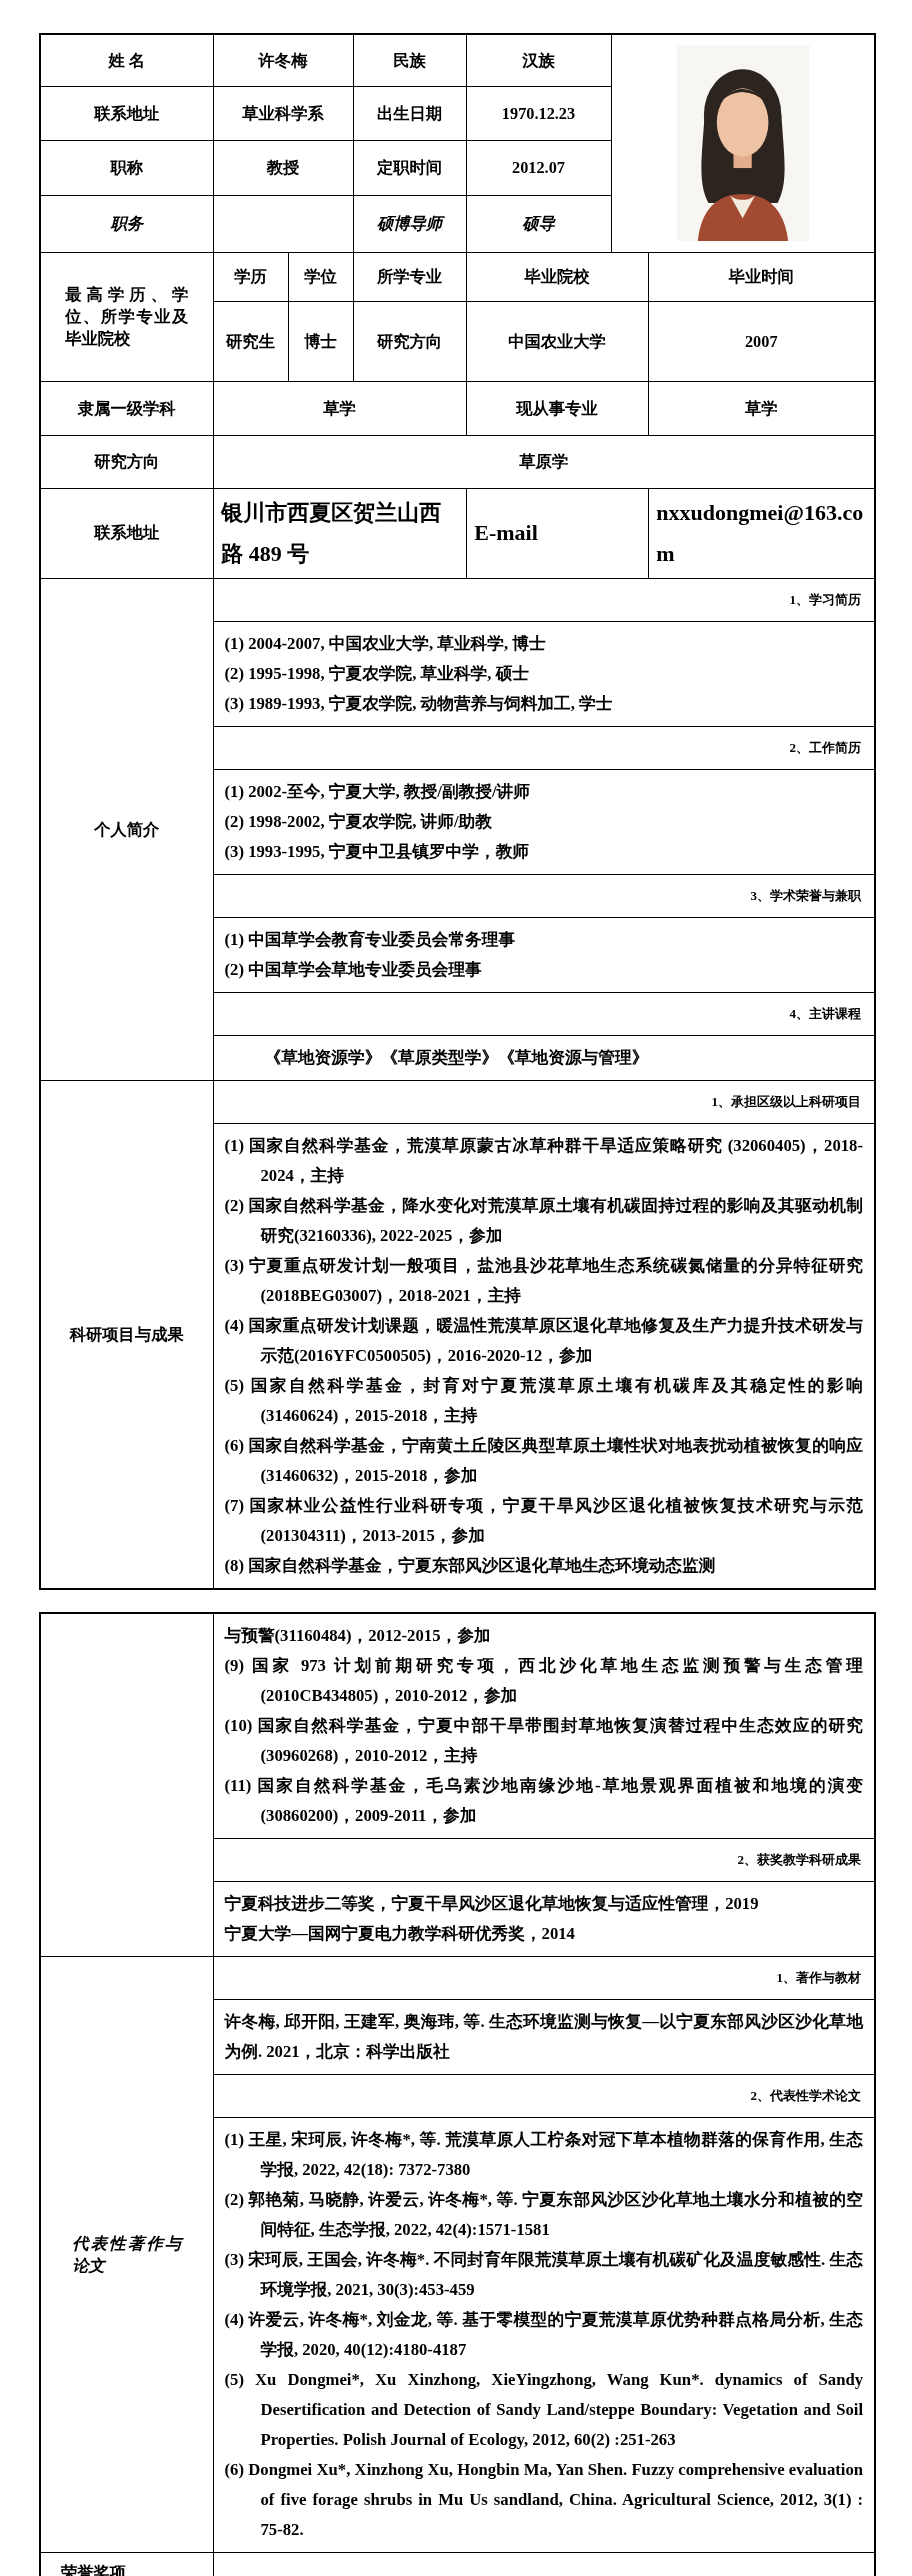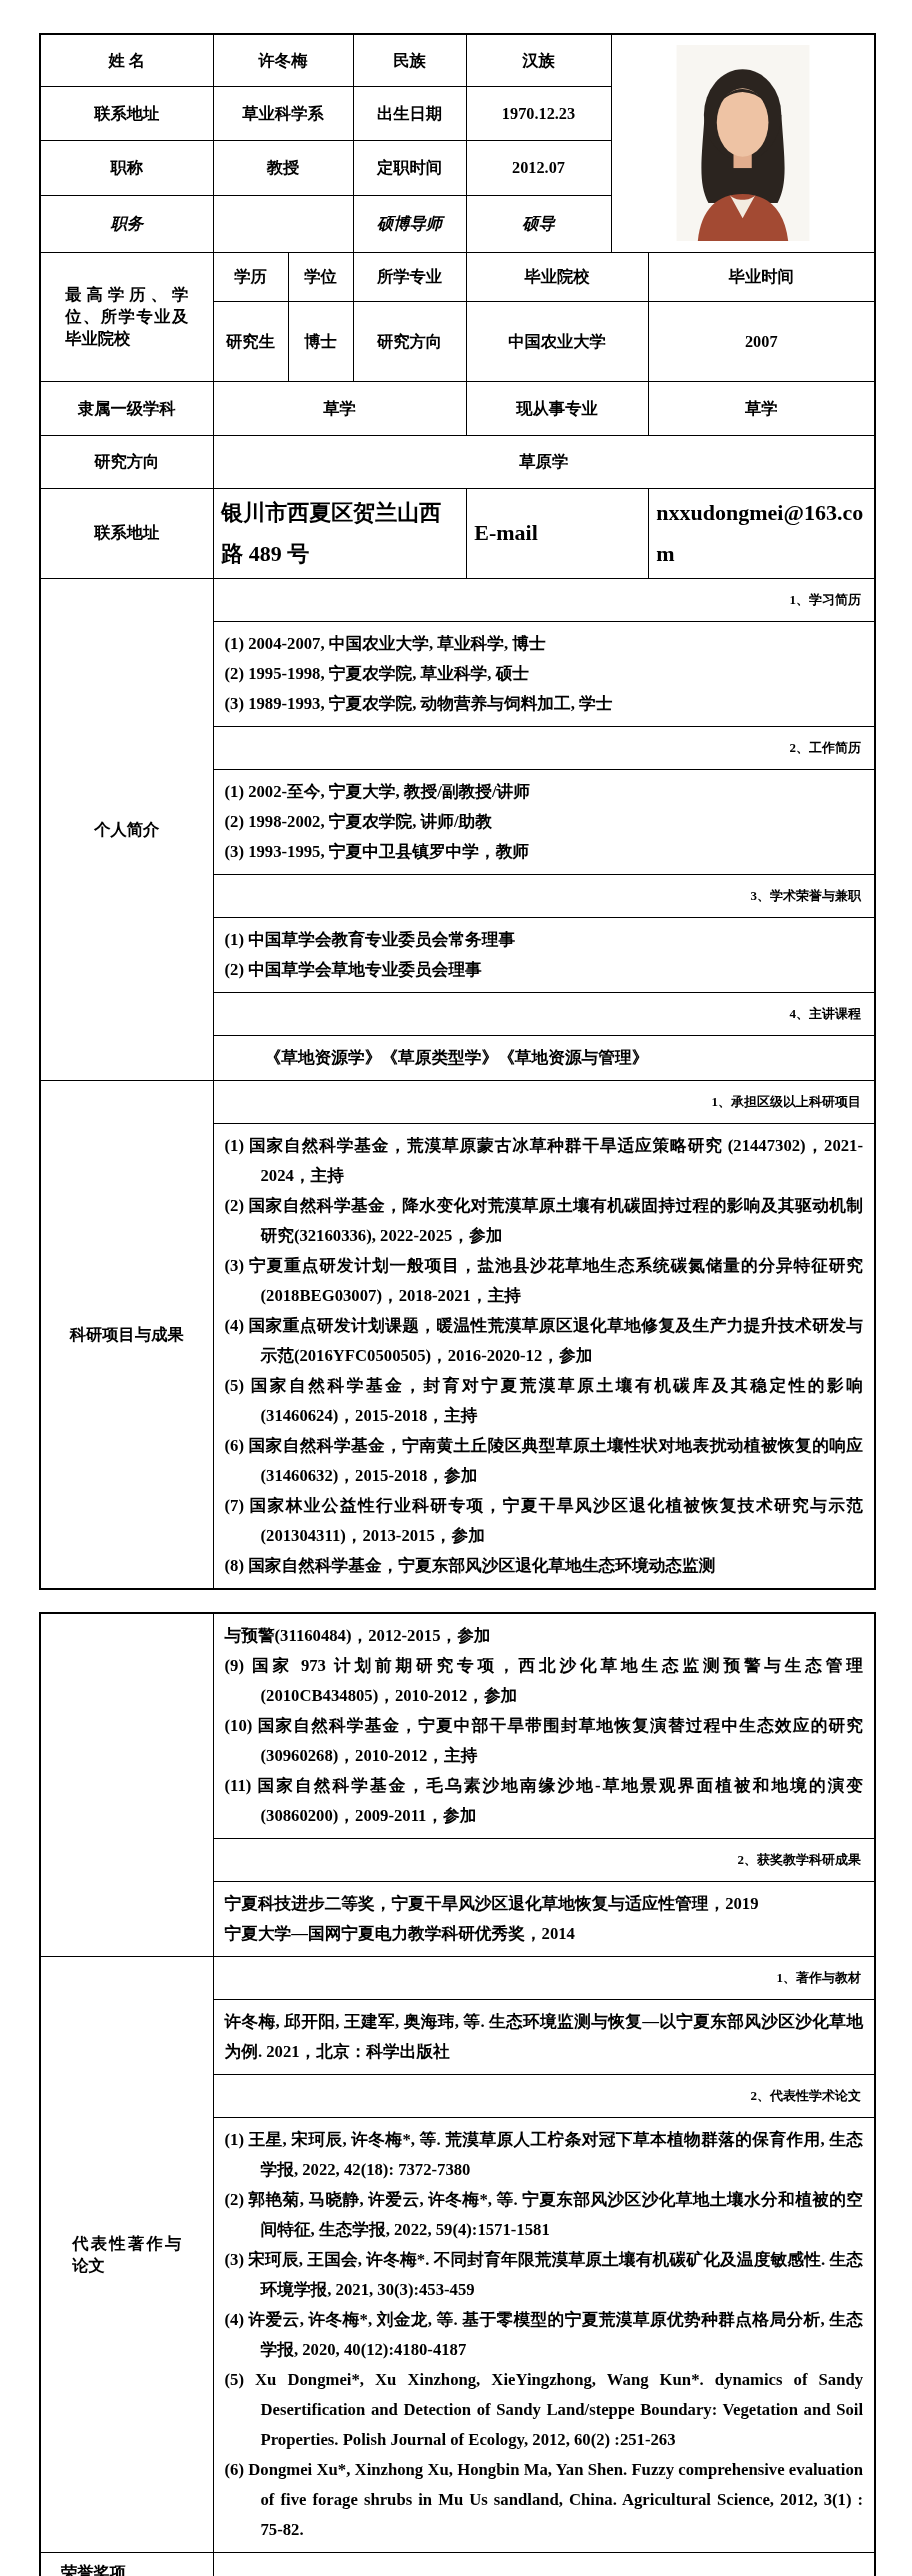--- a/index.html
+++ b/index.html
@@ -36,21 +36,21 @@
     text-align:justify;font-size:16.7px;
     padding:7px 11px;line-height:30px;vertical-align:top;
   }
   .ct .item{padding-left:36px;text-indent:-36px;}
   .ct .item-cont{padding-left:0;text-indent:0;}
   .ct .plain{padding-left:0;text-indent:0;}
   .crs{padding-left:40px;text-indent:0;}
   .blk{display:block;}
   .jlabel{text-align:justify;margin:0 auto;}
   .w158{width:123px;}
-  .w140{width:109px;}
+  .w140{width:109px;font-style:italic;}
   .h58 td{height:45px;}
   .h60 td{height:47px;}
   .h64 td{height:50px;font-style:italic;}
   .h54 td{height:42px;}
   .h94 td{height:73px;}
   .h84 td{height:65px;}
   .h44 td{height:34px;}
   .photo{padding:6.2px;text-align:center;vertical-align:middle;}
   .photo svg{display:inline-block;vertical-align:middle;}
   .page-gap{height:22px;}
@@ -188,21 +188,21 @@
         <div class="crs blk">《草地资源学》《草原类型学》《草地资源与管理》</div>
       </td>
     </tr>
 
     <tr>
       <td class="lc" rowspan="2">科研项目与成果</td>
       <td class="sh" colspan="6">1、承担区级以上科研项目</td>
     </tr>
     <tr>
       <td class="ct" colspan="6">
-        <div class="item blk">(1) 国家自然科学基金，荒漠草原蒙古冰草种群干旱适应策略研究 (21447302)，2021-2024，主持</div>
+        <div class="item blk">(1) 国家自然科学基金，荒漠草原蒙古冰草种群干旱适应策略研究 (32060405)，2018-2024，主持</div>
         <div class="item blk">(2) 国家自然科学基金，降水变化对荒漠草原土壤有机碳固持过程的影响及其驱动机制研究(32160336), 2022-2025，参加</div>
         <div class="item blk">(3) 宁夏重点研发计划一般项目，盐池县沙花草地生态系统碳氮储量的分异特征研究(2018BEG03007)，2018-2021，主持</div>
         <div class="item blk">(4) 国家重点研发计划课题，暖温性荒漠草原区退化草地修复及生产力提升技术研发与示范(2016YFC0500505)，2016-2020-12，参加</div>
         <div class="item blk">(5) 国家自然科学基金，封育对宁夏荒漠草原土壤有机碳库及其稳定性的影响(31460624)，2015-2018，主持</div>
         <div class="item blk">(6) 国家自然科学基金，宁南黄土丘陵区典型草原土壤性状对地表扰动植被恢复的响应(31460632)，2015-2018，参加</div>
         <div class="item blk">(7) 国家林业公益性行业科研专项，宁夏干旱风沙区退化植被恢复技术研究与示范(201304311)，2013-2015，参加</div>
         <div class="item blk">(8) 国家自然科学基金，宁夏东部风沙区退化草地生态环境动态监测</div>
       </td>
     </tr>
   </tbody>
@@ -251,21 +251,21 @@
       <td class="ct" colspan="6">
         <div class="plain blk">许冬梅, 邱开阳, 王建军, 奥海玮, 等. 生态环境监测与恢复—以宁夏东部风沙区沙化草地为例. 2021，北京：科学出版社</div>
       </td>
     </tr>
     <tr>
       <td class="sh" colspan="6">2、代表性学术论文</td>
     </tr>
     <tr>
       <td class="ct" colspan="6">
         <div class="item blk">(1) 王星, 宋珂辰, 许冬梅*, 等. 荒漠草原人工柠条对冠下草本植物群落的保育作用, 生态学报, 2022, 42(18): 7372-7380</div>
-        <div class="item blk">(2) 郭艳菊, 马晓静, 许爱云, 许冬梅*, 等. 宁夏东部风沙区沙化草地土壤水分和植被的空间特征, 生态学报, 2022, 59(4):1571-1581</div>
+        <div class="item blk">(2) 郭艳菊, 马晓静, 许爱云, 许冬梅*, 等. 宁夏东部风沙区沙化草地土壤水分和植被的空间特征, 生态学报, 2022, 42(4):1571-1581</div>
         <div class="item blk">(3) 宋珂辰, 王国会, 许冬梅*. 不同封育年限荒漠草原土壤有机碳矿化及温度敏感性. 生态环境学报, 2021, 30(3):453-459</div>
         <div class="item blk">(4) 许爱云, 许冬梅*, 刘金龙, 等. 基于零模型的宁夏荒漠草原优势种群点格局分析, 生态学报, 2020, 40(12):4180-4187</div>
         <div class="item blk">(5) Xu Dongmei*, Xu Xinzhong, XieYingzhong, Wang Kun*. dynamics of Sandy Desertification and Detection of Sandy Land/steppe Boundary: Vegetation and Soil Properties. Polish Journal of Ecology, 2012, 60(2) :251-263</div>
         <div class="item blk">(6) Dongmei Xu*, Xinzhong Xu, Hongbin Ma, Yan Shen. Fuzzy comprehensive evaluation of five forage shrubs in Mu Us sandland, China. Agricultural Science, 2012, 3(1) : 75-82.</div>
       </td>
     </tr>
 
     <tr class="h44">
       <td class="lc-left">荣誉奖项</td>
       <td class="vl" colspan="6"></td>

